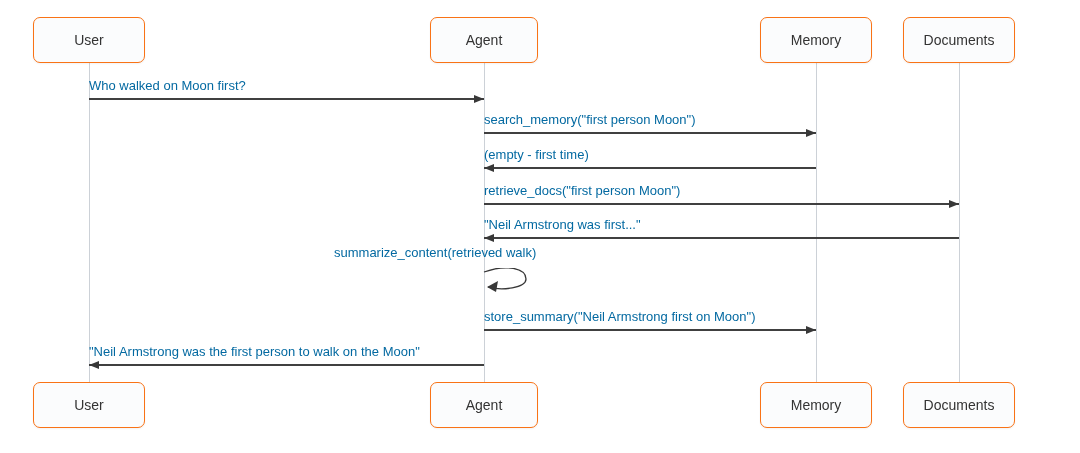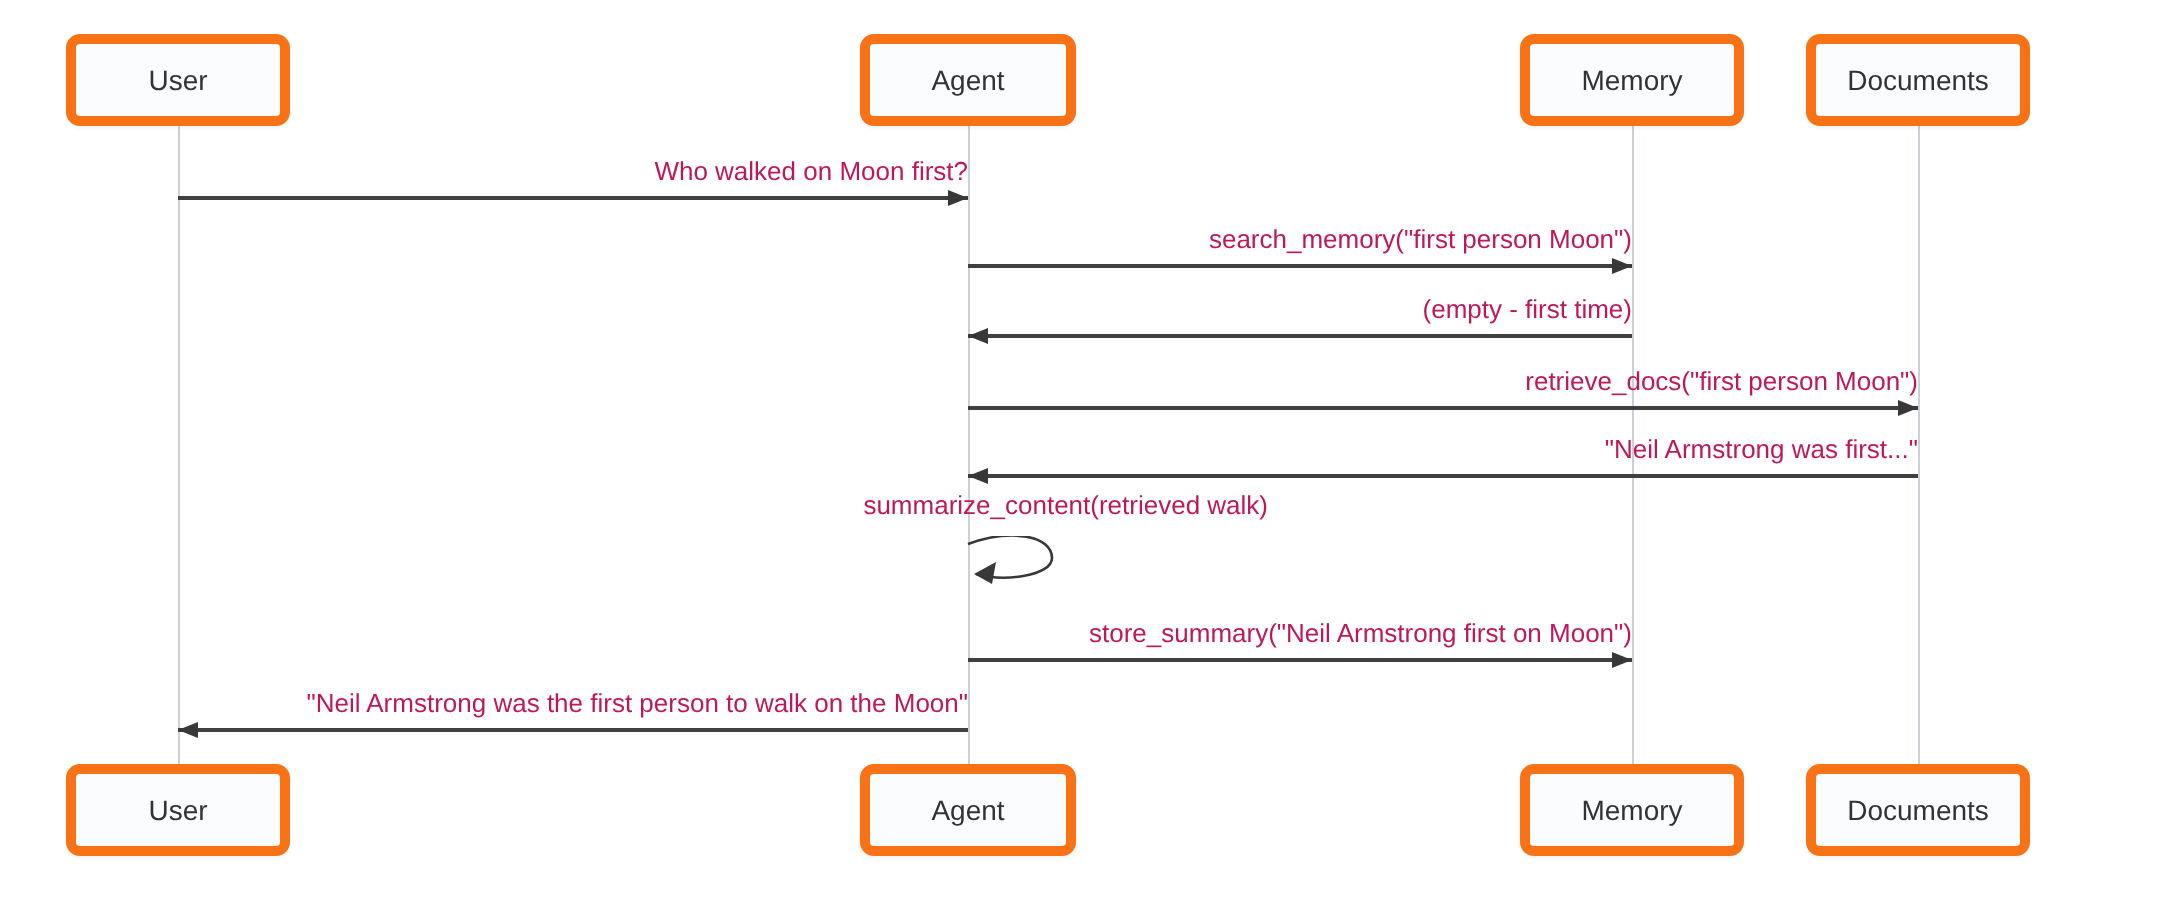--- a/index.html
+++ b/index.html
@@ -20,36 +20,36 @@
     top: 63px;
     height: 319px;
     width: 1px;
     background: #ccd1d7;
   }
   .actor {
     position: absolute;
     box-sizing: border-box;
     height: 46px;
     background: #fbfcfd;
-    border: 5px solid #f97316;
+    border: 1px solid #f97316;
     border-radius: 7px;
     box-shadow: 0 1px 2px rgba(16,24,40,0.05);
     display: flex;
     align-items: center;
     justify-content: center;
     font-size: 14px;
     color: #333333;
   }
   .msg-label {
     position: absolute;
     height: 16px;
     line-height: 16px;
     font-size: 13px;
-    color: #be185d;
-    text-align: right;
+    color: #0369a1;
+    text-align: left;
     white-space: nowrap;
   }
   .msg-line {
     position: absolute;
     height: 1.6px;
     background: #404040;
   }
   .arr-r, .arr-l {
     position: absolute;
     width: 0;

